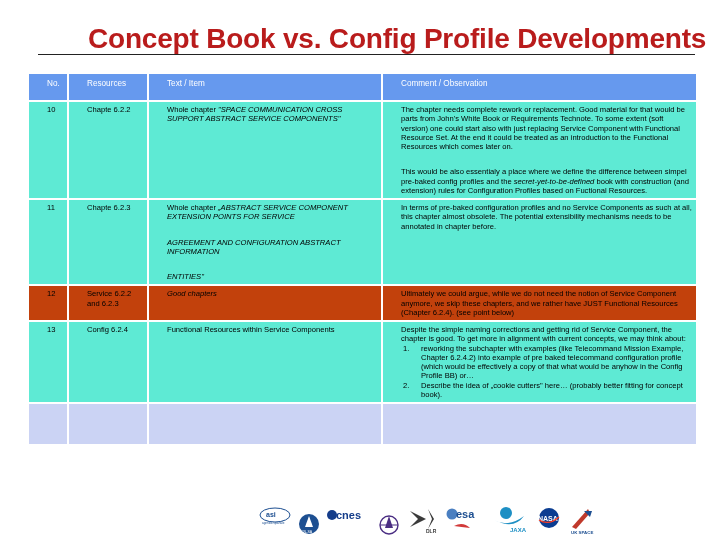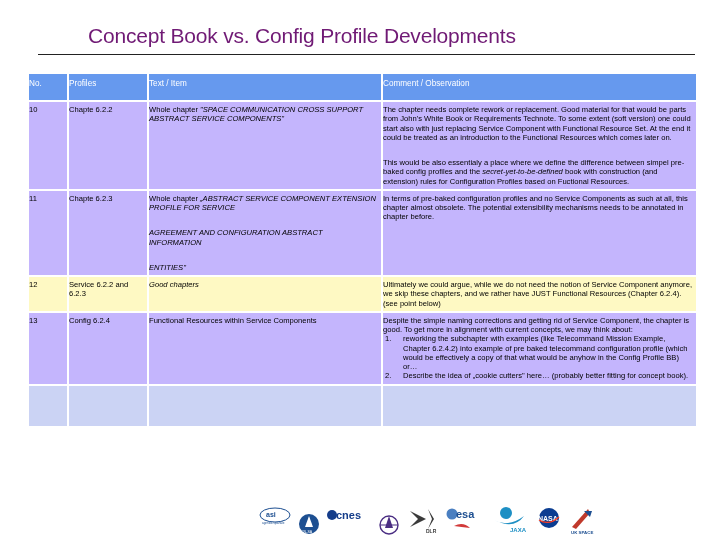--- a/index.html
+++ b/index.html
@@ -29,23 +29,23 @@
     width: 120px;
     height: 46px;
   }
   #ccsds-logo svg { display: block; }
 
   #slide-title {
     position: absolute;
     left: 88px;
     top: 25px;
     width: 620px;
-    font-size: 21px;
-    font-weight: normal;
-    color: #701a75;
+    font-size: 28px;
+    font-weight: bold;
+    color: #b91c1c;
     letter-spacing: -0.2px;
     white-space: nowrap;
     line-height: 1;
   }
   #title-rule {
     position: absolute;
     left: 38px;
     top: 54px;
     width: 657px;
     height: 1px;
@@ -57,41 +57,41 @@
     position: absolute;
     left: 27px;
     top: 72px;
     width: 667px;
     border-collapse: separate;
     border-spacing: 2px;
     table-layout: fixed;
   }
   #review-table td, #review-table th {
     vertical-align: top;
-    padding: 3px 4px 3px 0;
+    padding: 3px 4px 3px 18px;
     font-size: 7.6px;
     line-height: 1.22;
     color: #000000;
     text-align: left;
     font-weight: normal;
   }
   #review-table thead th {
     background: #6699EE;
     color: #ffffff;
     font-size: 8.2px;
     height: 18px;
     padding-top: 5px;
   }
   .col-no    { width: 38px; }
   .col-loc   { width: 78px; }
   .col-text  { width: 232px; }
   .col-comm  { width: 313px; }
 
-  tr.row-light td { background: #c4b5fd; }
-  tr.row-dark  td { background: #fef9c3; }
+  tr.row-light td { background: #5eead4; }
+  tr.row-dark  td { background: #c2410c; }
   tr.row-empty td { background: #CBD3F4; height: 34px; }
 
   .ital { font-style: italic; }
   .cell-p { margin: 0; }
   .cell-p + .cell-p { margin-top: 16px; }
 
   
   ol.num-list {
     margin: 0;
     padding: 0;
@@ -134,21 +134,21 @@
 <table id="review-table">
   <colgroup>
     <col class="col-no">
       <col class="col-loc">
       <col class="col-text">
       <col class="col-comm">
   </colgroup>
   <thead>
     <tr>
       <th>No.</th>
-      <th>Profiles</th>
+      <th>Resources</th>
       <th>Text / Item</th>
       <th>Comment / Observation</th>
     </tr>
   </thead>
   <tbody>
 
     <tr class="row-light">
       <td>10</td>
       <td>Chapte 6.2.2</td>
       <td>
@@ -157,21 +157,21 @@
       <td>
         <p class="cell-p">The chapter needs complete rework or replacement. Good material for that would be parts from John's White Book or Requirements Technote. To some extent (soft version) one could start also with just replacing Service Component with Functional Resource Set. At the end it could be treated as an introduction to the Functional Resources which comes later on.</p>
         <p class="cell-p"><span>This would be also essentialy a place where we define the difference between simpel pre-baked config profiles and the </span><span class="ital">secret-yet-to-be-defined</span><span> book with construction (and extension) rules for Configuration Profiles based on Fuctional Resources.</span></p>
       </td>
     </tr>
 
     <tr class="row-light">
       <td>11</td>
       <td>Chapte 6.2.3</td>
       <td>
-        <p class="cell-p"><span>Whole chapter </span><span class="ital">„ABSTRACT SERVICE COMPONENT EXTENSION PROFILE FOR SERVICE</span></p>
+        <p class="cell-p"><span>Whole chapter </span><span class="ital">„ABSTRACT SERVICE COMPONENT EXTENSION POINTS FOR SERVICE</span></p>
         <p class="cell-p ital">AGREEMENT AND CONFIGURATION ABSTRACT INFORMATION</p>
         <p class="cell-p ital">ENTITIES"</p>
       </td>
       <td>
         <p class="cell-p">In terms of pre-baked configuration profiles and no Service Components as such at all, this chapter almost obsolete. The potential extensibility mechanisms needs to be annotated in chapter before.</p>
       </td>
     </tr>
 
     <tr class="row-dark">
       <td>12</td>

